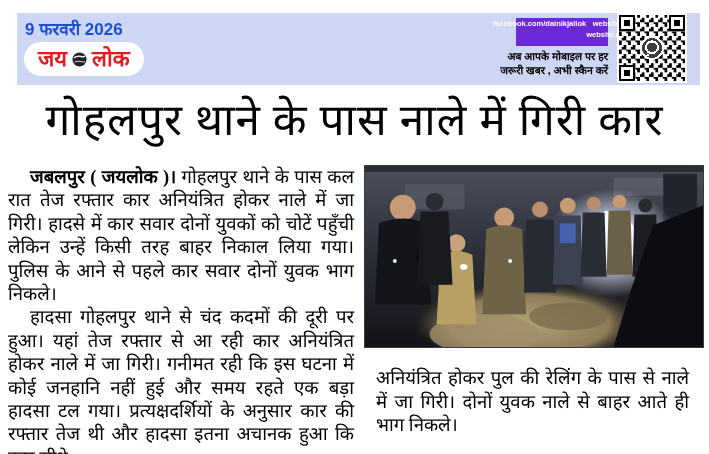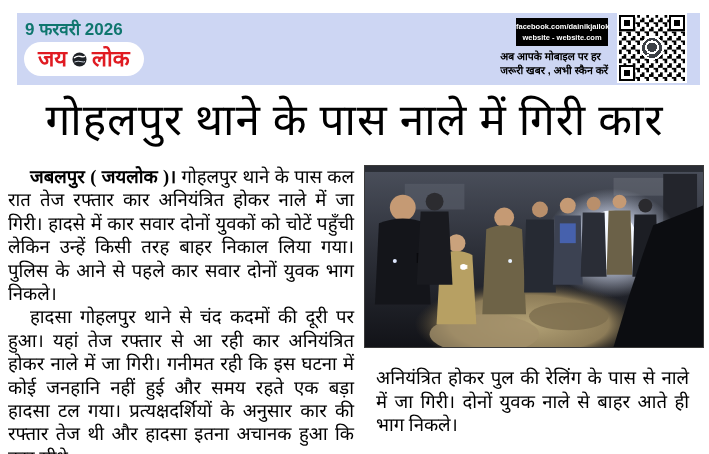--- a/index.html
+++ b/index.html
@@ -10,42 +10,42 @@
     color:#000;
   }
   
   .masthead{
     position:absolute;left:17px;top:13px;width:683px;height:72px;
     background:#cdd6f3;
   }
   .date{
     position:absolute;left:8px;top:4px;
     font-family:"Liberation Sans", sans-serif;
-    font-weight:bold;font-size:17px;color:#0f766e;white-space:nowrap;
+    font-weight:bold;font-size:17px;color:#1d4ed8;white-space:nowrap;
   }
   .logo-pill{
     position:absolute;left:7px;top:29px;height:34px;
     background:#ffffff;border-radius:18px;
     display:flex;align-items:center;gap:5px;padding:0 14px;
   }
   .logo-word{
     font-family:"Liberation Sans", sans-serif;
     font-weight:bold;font-size:22px;color:#e01b22;line-height:1;
     white-space:nowrap;
   }
   .globe{width:15px;height:15px;display:block;}
   .social-box{
     position:absolute;right:92px;top:5px;width:92px;height:28px;
-    background:#000000;color:#ffffff;text-align:center;
+    background:#6d28d9;color:#ffffff;text-align:center;
     font-family:"Liberation Sans", sans-serif;
     font-size:7.5px;line-height:11px;font-weight:bold;
-    display:flex;flex-direction:column;justify-content:center;
+    display:flex;flex-direction:row;justify-content:center;
   }
   .scan-text{
-    position:absolute;right:92px;top:36px;text-align:left;
+    position:absolute;right:92px;top:36px;text-align:right;
     font-family:"Liberation Sans", sans-serif;
     font-weight:bold;font-size:10.5px;line-height:14px;color:#000;
     white-space:nowrap;
     margin-left:16px;
   }
   .qr-wrap{
     position:absolute;left:600px;top:0px;width:70px;height:70px;
     background:#ffffff;padding:2px;box-sizing:border-box;
   }
   .qr-wrap svg{width:100%;height:100%;display:block;}

